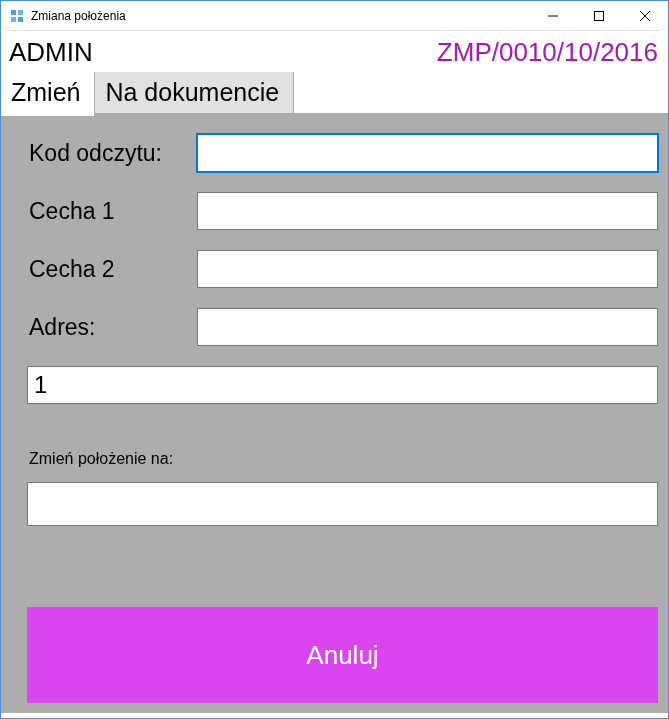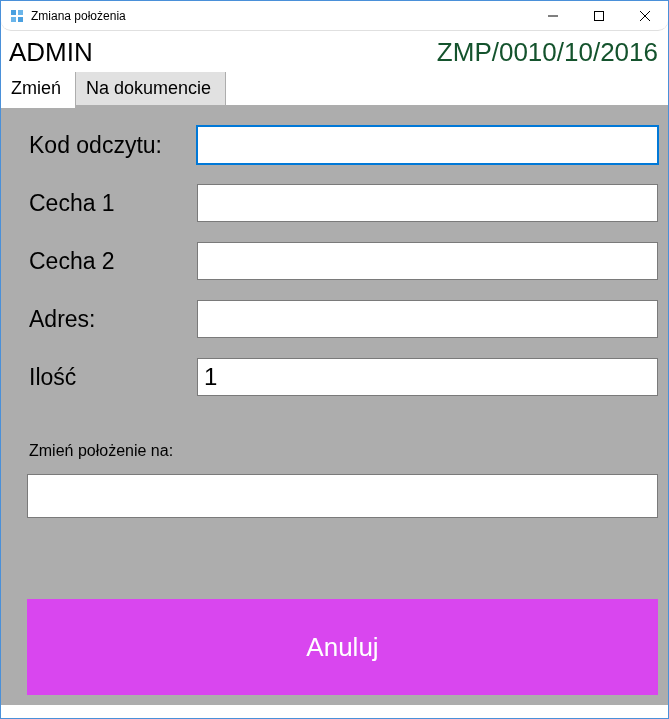--- a/index.html
+++ b/index.html
@@ -57,32 +57,32 @@
       background: #fff;
     }
     .header-left {
       font-size: 26px;
       font-weight: 400;
       color: #000;
     }
     .header-right {
       font-size: 26px;
       font-weight: 400;
-      color: #14532d;
+      color: #a21caf;
       margin-left: 44px;
     }
 
     .tabs {
       display: flex;
       background: #fff;
       border-bottom: 3px solid #adadad;
     }
     .tab {
       padding: 6px 14px 6px 10px;
-      font-size: 18px;
+      font-size: 25px;
       cursor: pointer;
       border: none;
       background: #e1e1e1;
       font-family: inherit;
       color: #000;
       border-right: 1px solid #adadad;
     }
     .tab.active {
       background: #fff;
       position: relative;
@@ -220,21 +220,20 @@
     <div class="form-label">Cecha 2</div>
     <input class="form-input" value="" style="">
   </div>
 
   <div class="form-row">
     <div class="form-label">Adres:</div>
     <input class="form-input" value="" style="">
   </div>
 
   <div class="form-row">
-    <div class="form-label">Ilość</div>
     <input class="form-input" value="1" style="">
   </div>
 
   <div class="change-section">
     <div class="change-label">Zmień położenie na:</div>
     <input class="change-input" value="" style="">
   </div>
 
   <div class="spacer"></div>
 

